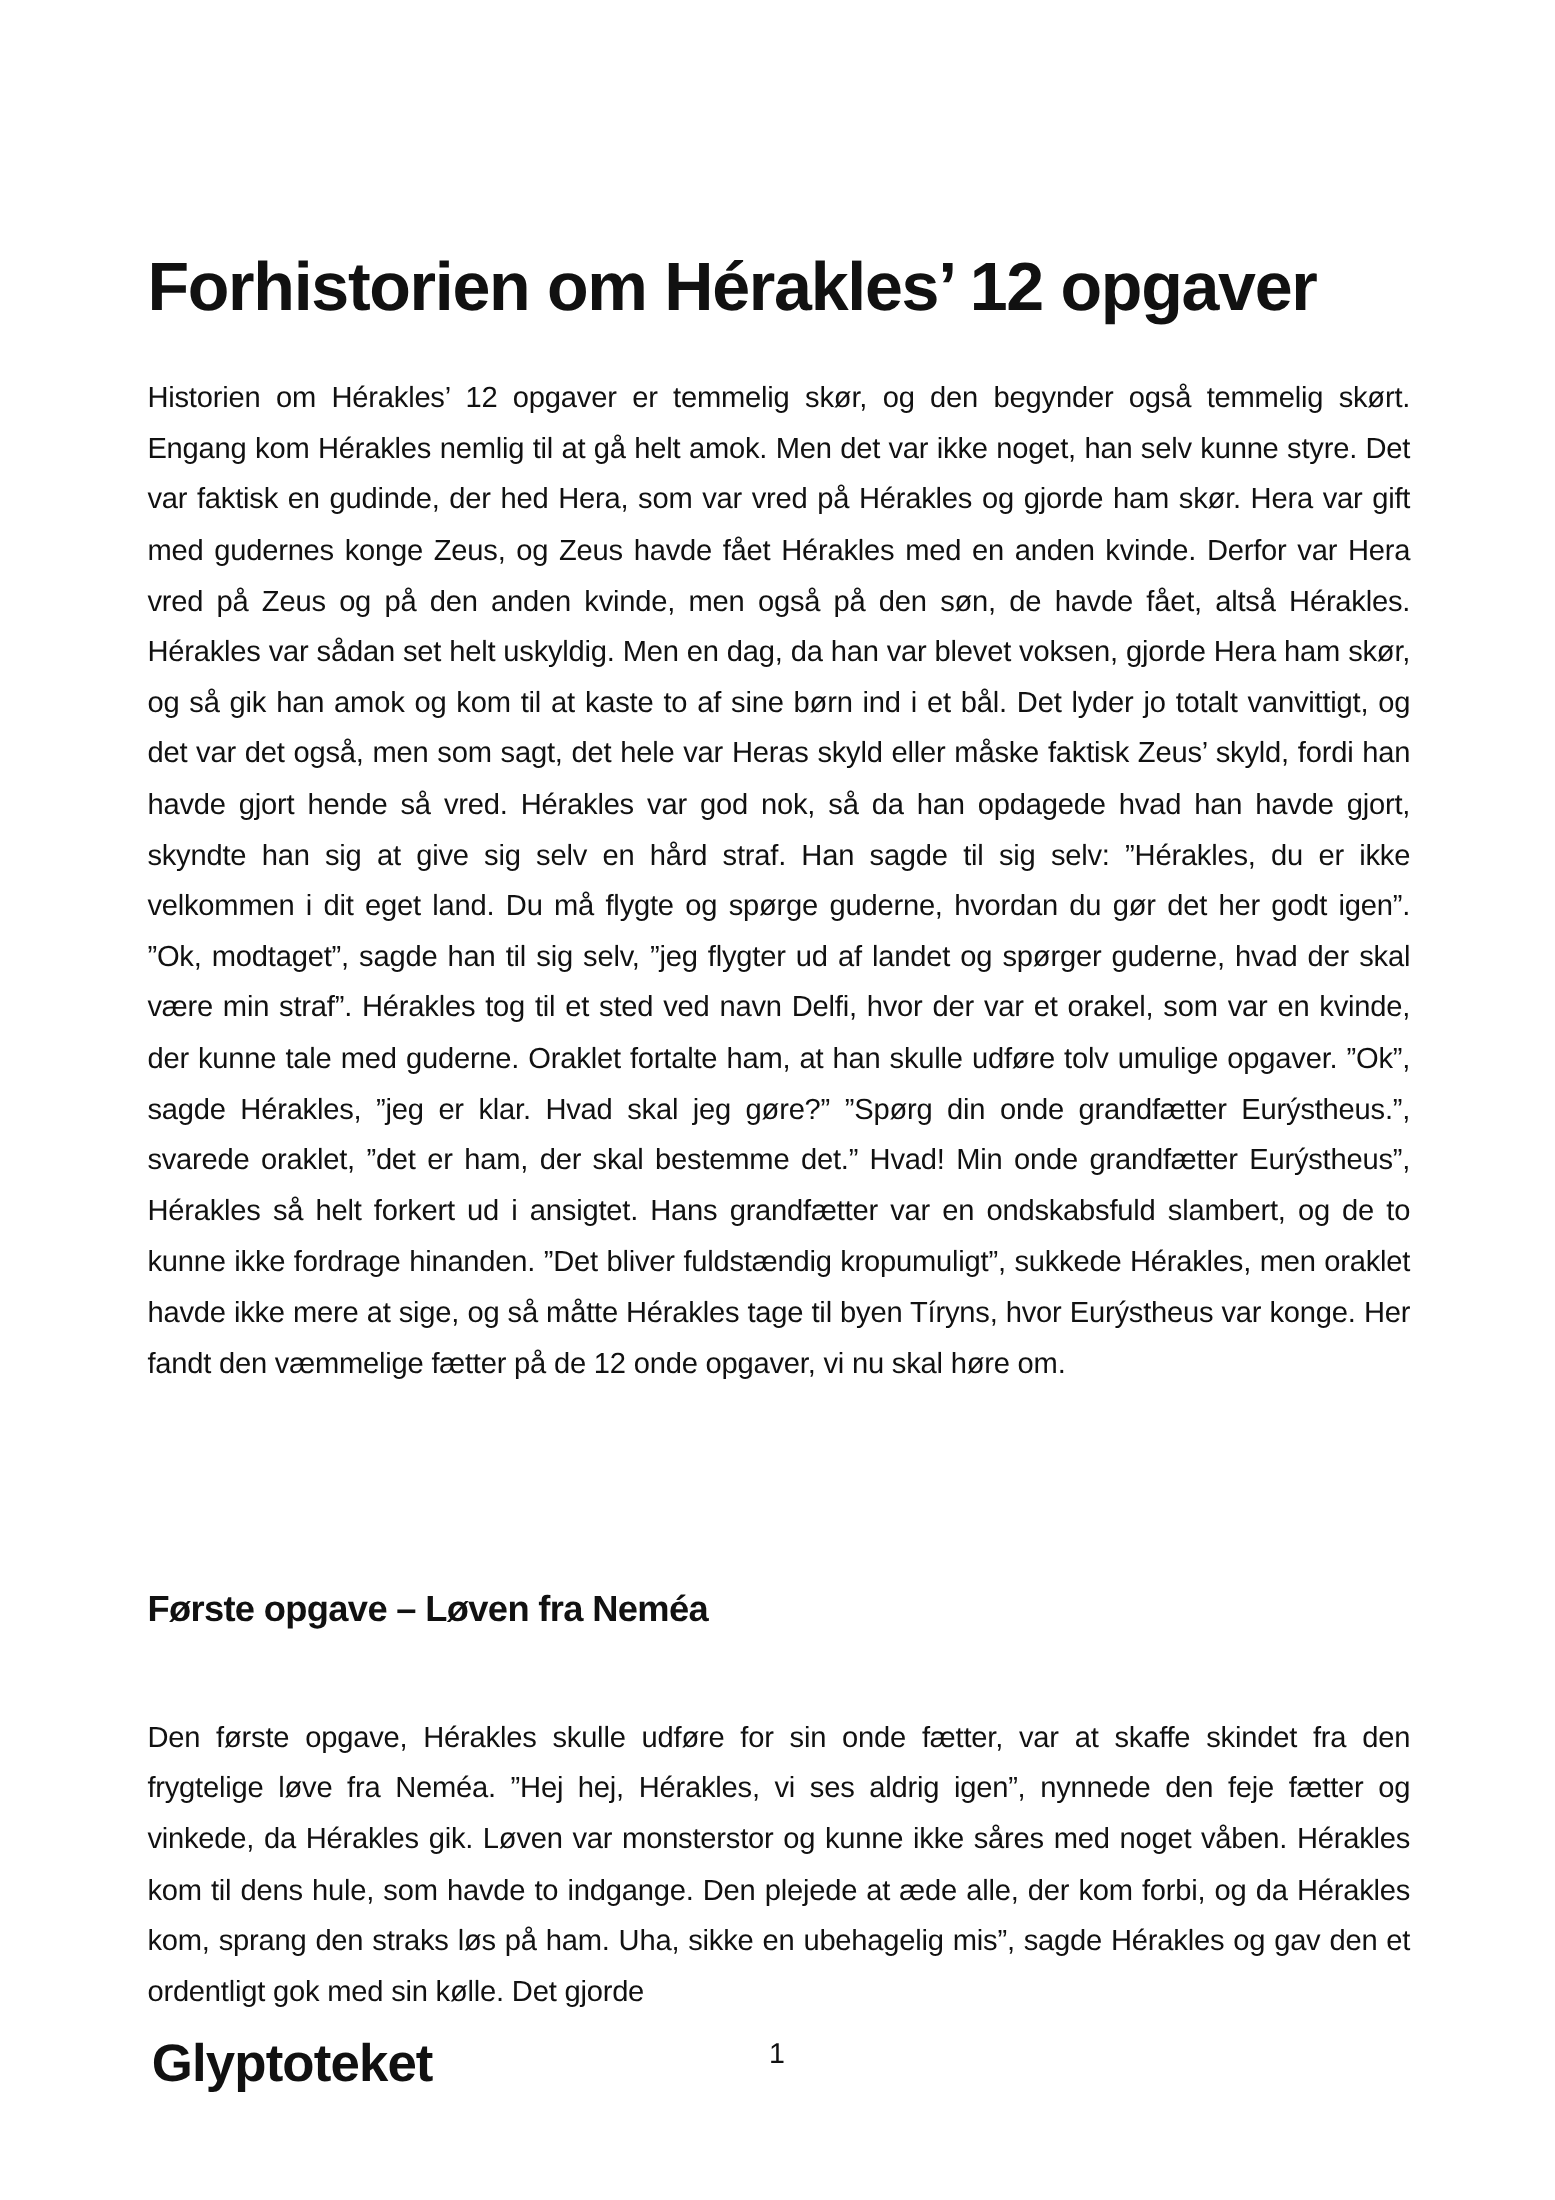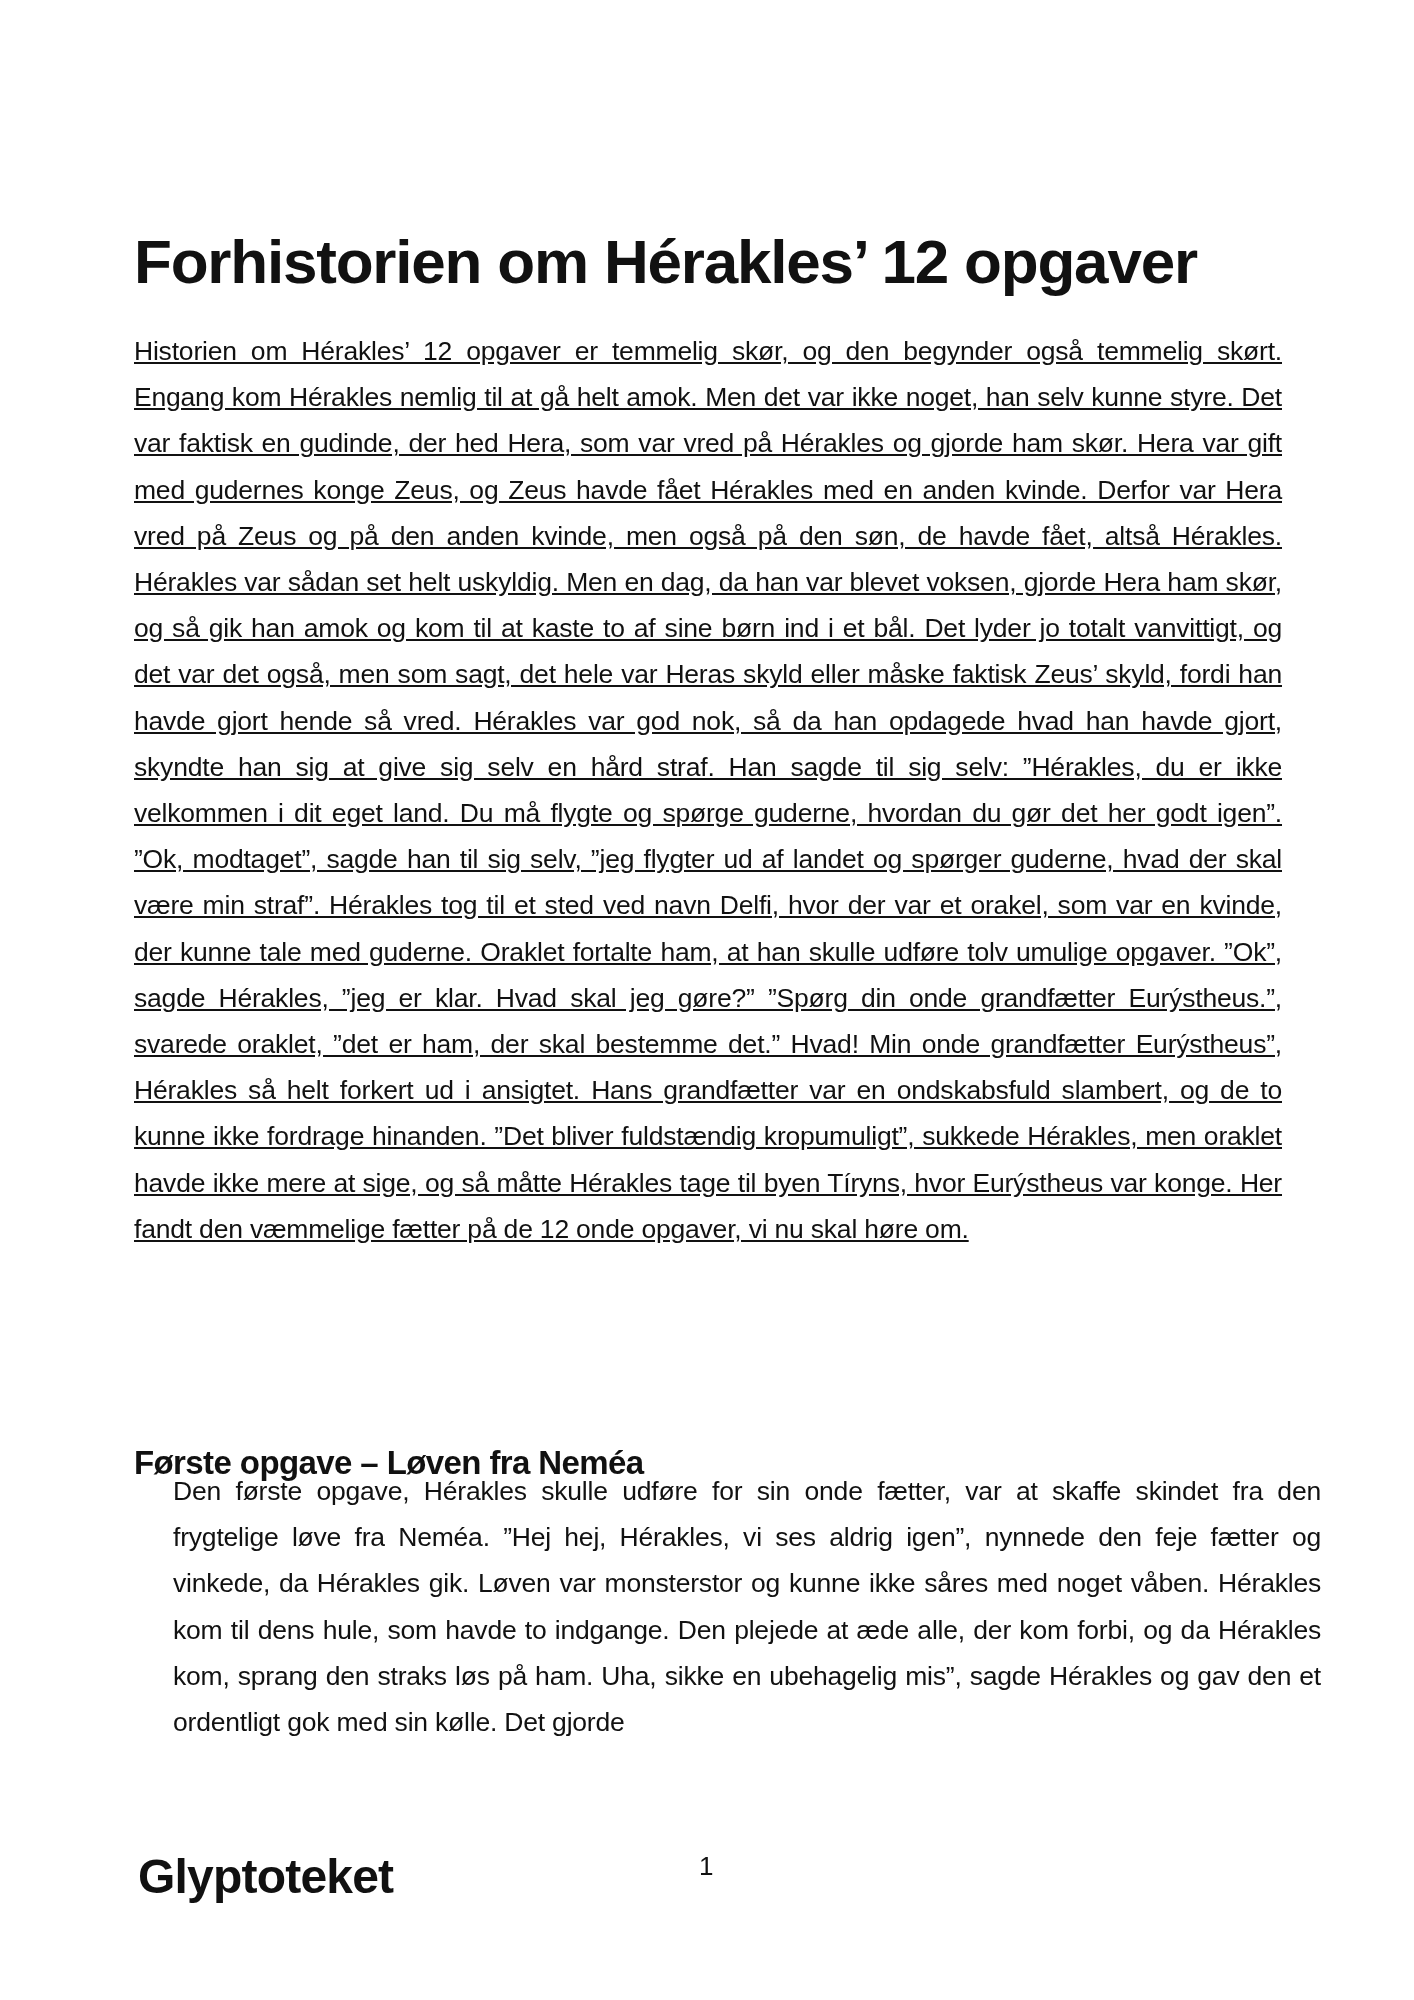--- a/index.html
+++ b/index.html
@@ -39,22 +39,22 @@
       left: 134px;
       width: 1148px;
       margin: 0;
       font-family: "Liberation Sans", sans-serif;
       font-size: 26.5px;
       line-height: 46.2px;
       text-align: justify;
       letter-spacing: -0.2px;
       word-spacing: 0px;
     }
-    .para1 { top: 328px; text-decoration: underline; }
-    .para2 { top: 1468px; margin-left: 39px; }
+    .para1 { top: 338px; }
+    .para2 { top: 1556px; }
     .section-heading {
       position: absolute;
       left: 134px;
       top: 1438px;
       margin: 0;
       font-family: "Liberation Sans", sans-serif;
       font-weight: bold;
       font-size: 33px;
       line-height: 50px;
       letter-spacing: -0.6px;

